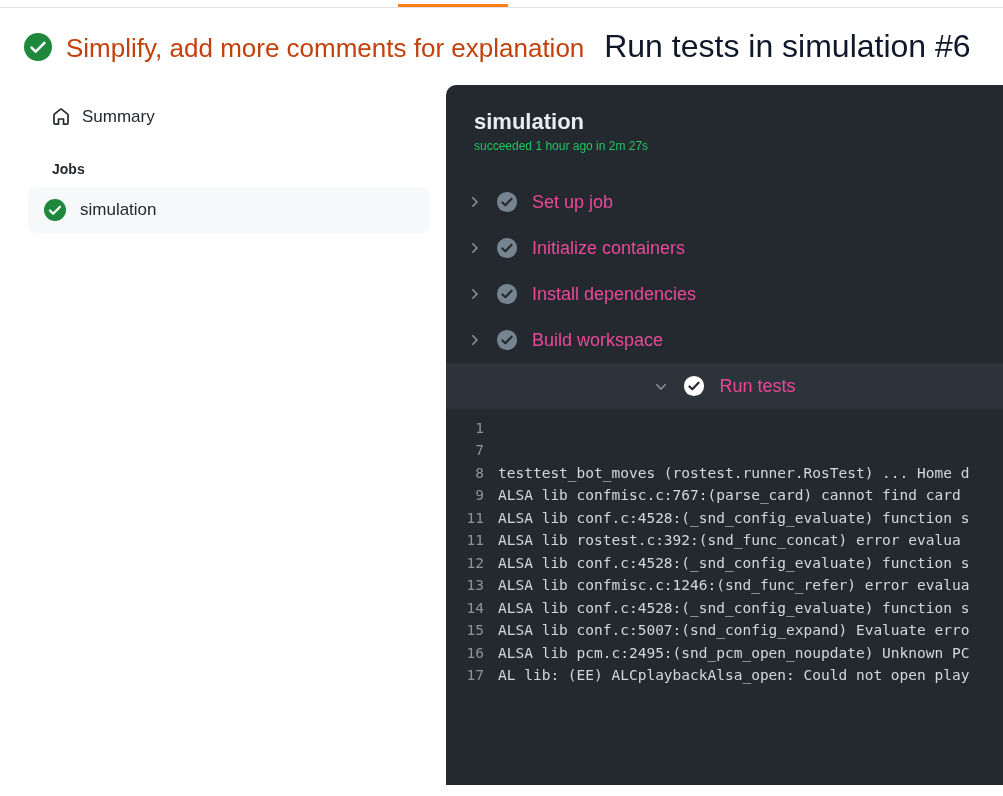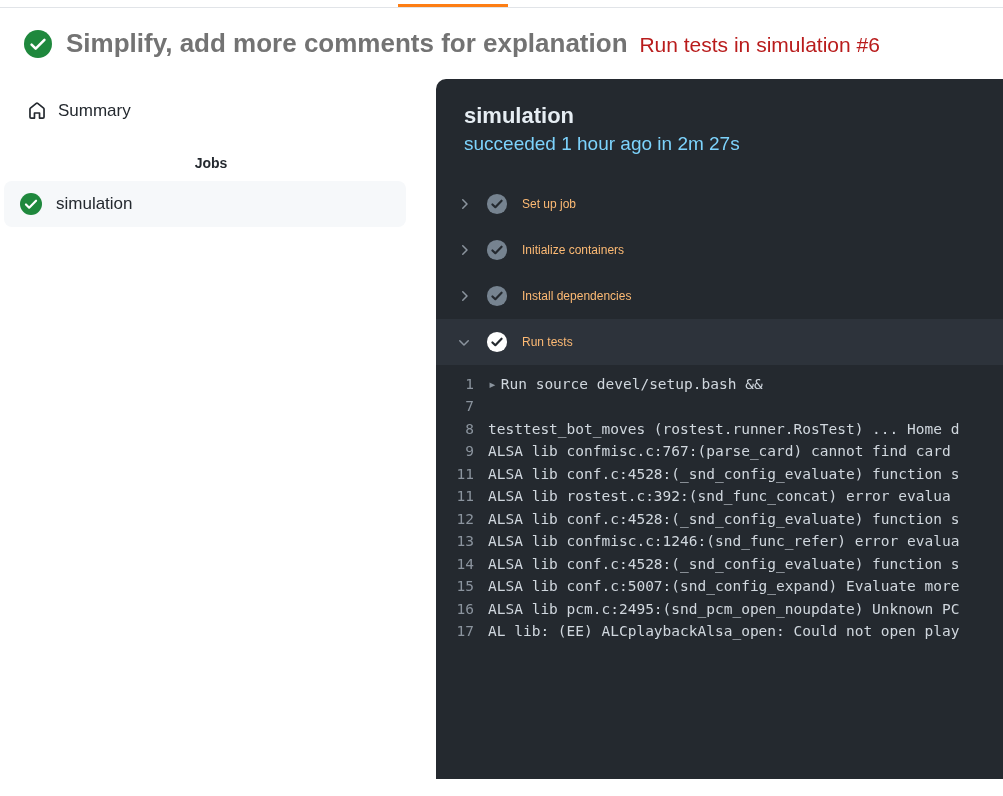--- a/index.html
+++ b/index.html
@@ -32,33 +32,33 @@
       padding: 20px 24px;
       gap: 14px;
     }
     .check-circle-large {
       width: 28px;
       height: 28px;
       flex-shrink: 0;
     }
     .header-title {
       font-size: 26px;
-      font-weight: 700;
-      color: #737373;
+      font-weight: 400;
+      color: #c2410c;
     }
     .header-subtitle {
-      font-size: 21px;
+      font-size: 32px;
       font-weight: 400;
-      color: #b91c1c;
-      margin-left: 8px;
+      color: #0f172a;
+      margin-left: 16px;
     }
     .content-wrap {
       display: flex;
-      padding: 0 0 0 16px;
-      gap: 30px;
+      padding: 0 0 0 40px;
+      gap: 16px;
     }
     .sidebar {
       width: 390px;
       flex-shrink: 0;
       padding-top: 12px;
     }
     .summary-link {
       display: flex;
       align-items: center;
       gap: 12px;
@@ -71,21 +71,20 @@
     }
     .home-icon {
       width: 18px;
       height: 18px;
     }
     .jobs-heading {
       font-size: 14px;
       font-weight: 600;
       color: #24292f;
       padding: 24px 12px 10px;
-      text-align: center;
     }
     .job-item {
       display: flex;
       align-items: center;
       gap: 14px;
       padding: 12px 16px;
       background: #f6f8fa;
       border-radius: 8px;
       cursor: pointer;
       margin-left: -12px;
@@ -110,51 +109,52 @@
     }
     .panel-header {
       padding: 0 28px 16px;
     }
     .panel-title {
       font-size: 22px;
       font-weight: 600;
       color: #e6edf3;
     }
     .panel-subtitle {
-      font-size: 19px;
-      color: #7dd3fc;
+      font-size: 12px;
+      color: #22c55e;
       margin-top: 4px;
     }
     .steps-list {
       padding: 10px 0;
     }
     .step-row {
       display: flex;
       align-items: center;
       gap: 14px;
       padding: 12px 20px;
       cursor: pointer;
     }
     .step-row.expanded {
       background: #2d333b;
+      justify-content: center;
     }
     .chevron {
       width: 16px;
       height: 16px;
       color: #8b949e;
       flex-shrink: 0;
     }
     .step-check {
       width: 22px;
       height: 22px;
       flex-shrink: 0;
     }
     .step-name {
-      font-size: 12px;
-      color: #fdba74;
+      font-size: 18px;
+      color: #ec4899;
     }
     .log-output {
       font-family: ui-monospace, SFMono-Regular, "SF Mono", Menlo, Consolas, monospace;
       font-size: 14.5px;
       line-height: 1.55;
       padding: 8px 0 0 0;
       white-space: nowrap;
       overflow: hidden;
     }
     .log-line {
@@ -252,34 +252,43 @@
         <div class="step-row">
           <span class="chevron"><svg viewBox="0 0 16 16" width="16" height="16" fill="#8b949e">
               <path d="M6.22 3.22a.75.75 0 0 1 1.06 0l4.25 4.25a.75.75 0 0 1 0 1.06l-4.25 4.25a.75.75 0 0 1-1.06-1.06L9.94 8 6.22 4.28a.75.75 0 0 1 0-1.06Z"></path>
             </svg></span>
           <span class="step-check"><svg viewBox="0 0 24 24" width="22" height="22">
               <circle cx="12" cy="12" r="11" fill="#768390"></circle>
               <path d="M7 12.5 L10.2 15.5 L17 8.5" stroke="#24292f" stroke-width="2.4" fill="none" stroke-linecap="round" stroke-linejoin="round"></path>
             </svg></span>
           <span class="step-name">Install dependencies</span>
         </div>
+        <div class="step-row">
+          <span class="chevron"><svg viewBox="0 0 16 16" width="16" height="16" fill="#8b949e">
+              <path d="M6.22 3.22a.75.75 0 0 1 1.06 0l4.25 4.25a.75.75 0 0 1 0 1.06l-4.25 4.25a.75.75 0 0 1-1.06-1.06L9.94 8 6.22 4.28a.75.75 0 0 1 0-1.06Z"></path>
+            </svg></span>
+          <span class="step-check"><svg viewBox="0 0 24 24" width="22" height="22">
+              <circle cx="12" cy="12" r="11" fill="#768390"></circle>
+              <path d="M7 12.5 L10.2 15.5 L17 8.5" stroke="#24292f" stroke-width="2.4" fill="none" stroke-linecap="round" stroke-linejoin="round"></path>
+            </svg></span>
+          <span class="step-name">Build workspace</span>
+        </div>
         <div class="step-row expanded">
           <span class="chevron"><svg viewBox="0 0 16 16" width="16" height="16" fill="#8b949e">
               <path d="M12.78 6.22a.75.75 0 0 1 0 1.06l-4.25 4.25a.75.75 0 0 1-1.06 0L3.22 7.28a.75.75 0 0 1 1.06-1.06L8 9.94l3.72-3.72a.75.75 0 0 1 1.06 0Z"></path>
             </svg></span>
           <span class="step-check"><svg viewBox="0 0 24 24" width="22" height="22">
               <circle cx="12" cy="12" r="11" fill="#ffffff"></circle>
               <path d="M7 12.5 L10.2 15.5 L17 8.5" stroke="#24292f" stroke-width="2.4" fill="none" stroke-linecap="round" stroke-linejoin="round"></path>
             </svg></span>
           <span class="step-name">Run tests</span>
         </div>
         <div class="log-output">
           <div class="log-line">
             <span class="log-num">1</span>
-            <span class="log-txt"><span class="log-caret">▸</span>Run source devel/setup.bash &amp;&amp;</span>
           </div>
           <div class="log-line">
             <span class="log-num">7</span>
           </div>
           <div class="log-line">
             <span class="log-num">8</span>
             <span class="log-txt">testtest_bot_moves (rostest.runner.RosTest) ... Home d</span>
           </div>
           <div class="log-line">
             <span class="log-num">9</span>
@@ -300,21 +309,21 @@
           <div class="log-line">
             <span class="log-num">13</span>
             <span class="log-txt">ALSA lib confmisc.c:1246:(snd_func_refer) error evalua</span>
           </div>
           <div class="log-line">
             <span class="log-num">14</span>
             <span class="log-txt">ALSA lib conf.c:4528:(_snd_config_evaluate) function s</span>
           </div>
           <div class="log-line">
             <span class="log-num">15</span>
-            <span class="log-txt">ALSA lib conf.c:5007:(snd_config_expand) Evaluate more</span>
+            <span class="log-txt">ALSA lib conf.c:5007:(snd_config_expand) Evaluate erro</span>
           </div>
           <div class="log-line">
             <span class="log-num">16</span>
             <span class="log-txt">ALSA lib pcm.c:2495:(snd_pcm_open_noupdate) Unknown PC</span>
           </div>
           <div class="log-line">
             <span class="log-num">17</span>
             <span class="log-txt">AL lib: (EE) ALCplaybackAlsa_open: Could not open play</span>
           </div>
         </div>

